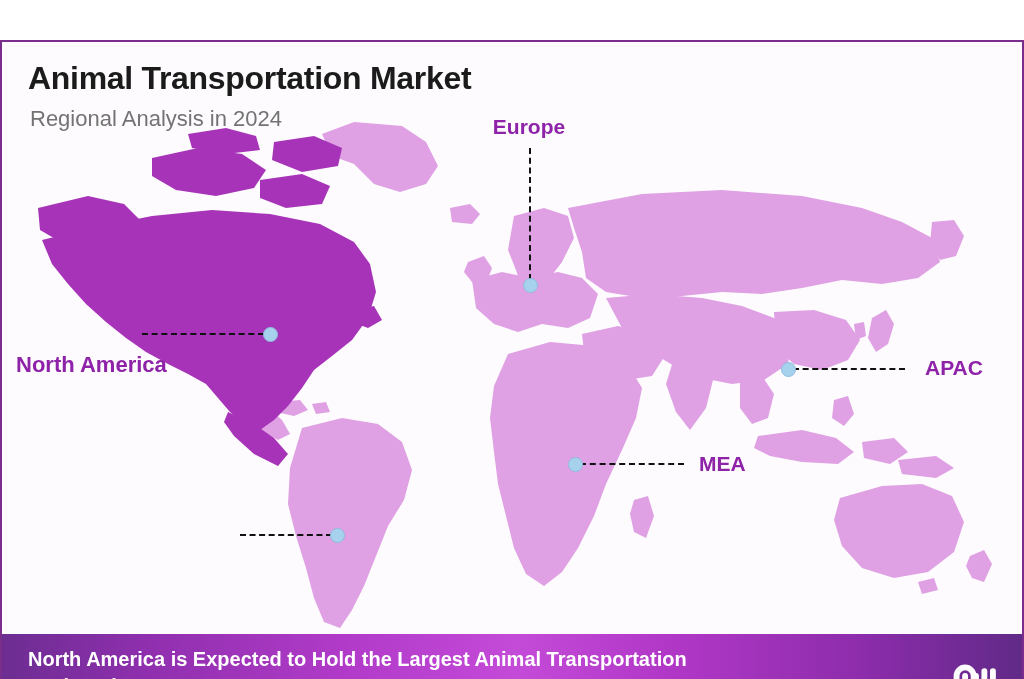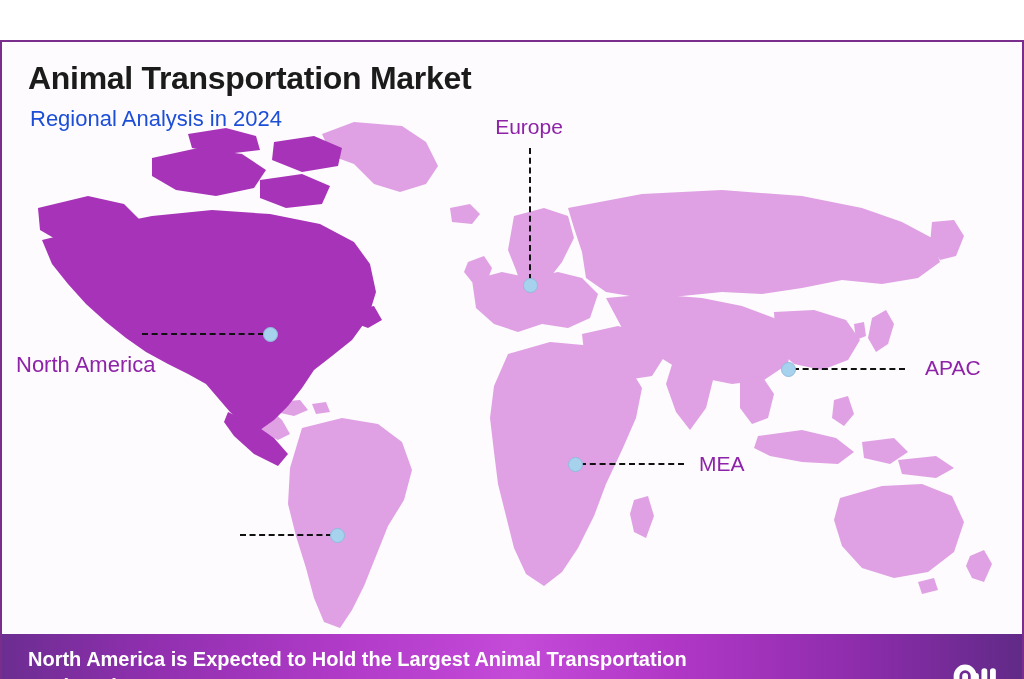--- a/index.html
+++ b/index.html
@@ -30,21 +30,21 @@
     color: #1b1b1b;
     letter-spacing: -0.3px;
     white-space: nowrap;
   }
   .subtitle {
     position: absolute;
     left: 28px;
     top: 64px;
     font-size: 22px;
     font-weight: normal;
-    color: #1d4ed8;
+    color: #737373;
     white-space: nowrap;
   }
   
   .map-wrap {
     position: absolute;
     left: 0;
     top: 70px;
     width: 1020px;
     height: 525px;
   }
@@ -74,21 +74,21 @@
   }
   .leader-v {
     position: absolute;
     width: 0;
     border-left: 2px dashed #111111;
     z-index: 5;
   }
   .region-label {
     position: absolute;
     color: #8e22a8;
-    font-weight: normal;
+    font-weight: bold;
     font-size: 21px;
     white-space: nowrap;
     z-index: 7;
     line-height: 1.16;
   }
   .region-label.big {
     font-size: 22px;
   }
   .region-label .val {
     display: block;

